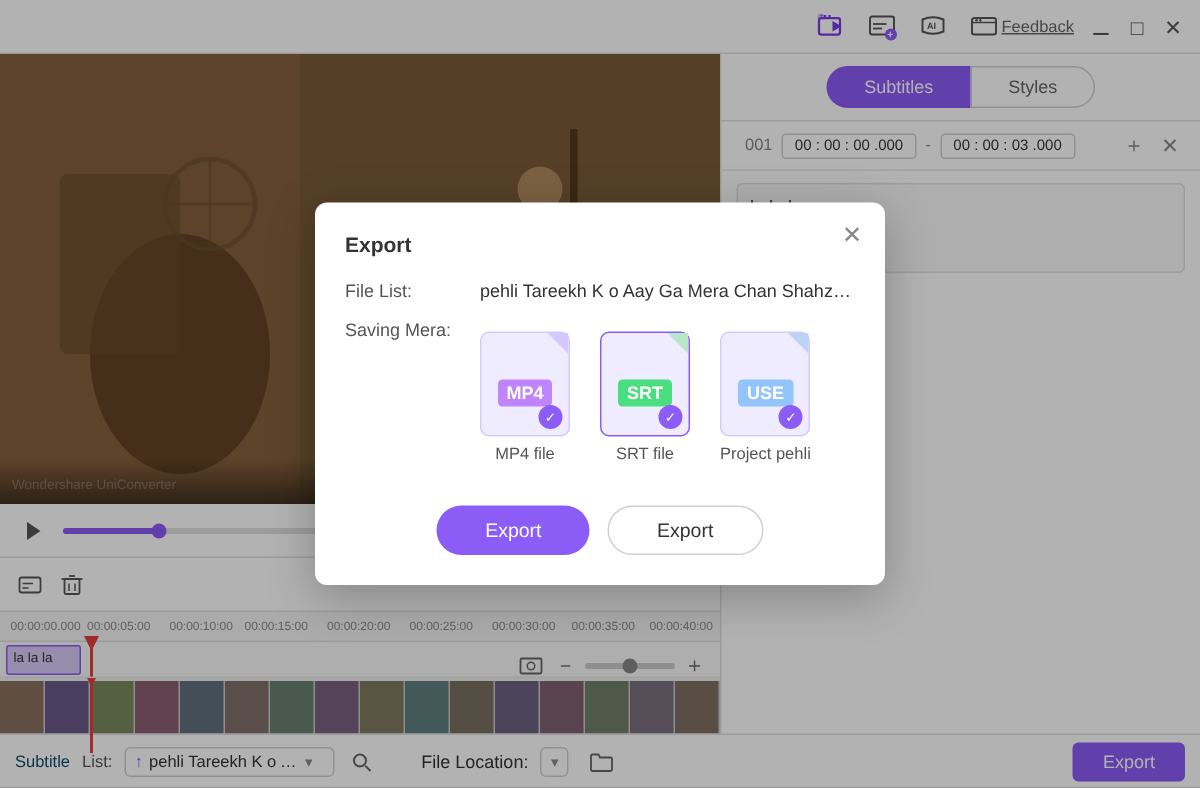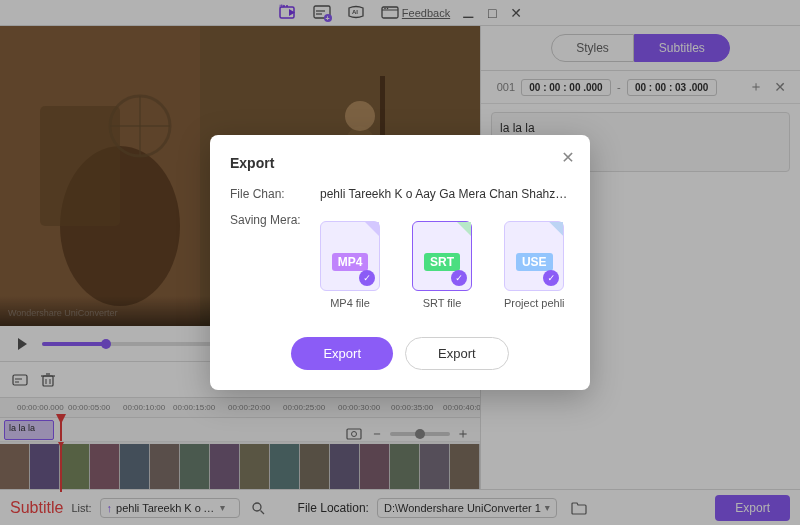--- a/index.html
+++ b/index.html
@@ -8,27 +8,27 @@
       height: 525px;
       font-family: 'Segoe UI', Arial, sans-serif;
       font-size: 12px;
       background: #f0f0f0;
       overflow: hidden;
       position: relative;
     }
 
     
     .top-toolbar {
-      height: 26px;
+      height: 36px;
       background: #fff;
       border-bottom: 1px solid #e0e0e0;
       display: flex;
       align-items: center;
       padding: 0 10px;
-      justify-content: center;
+      justify-content: flex-end;
     }
     .toolbar-left {
       display: flex;
       gap: 10px;
       align-items: center;
     }
     .toolbar-icon {
       width: 24px;
       height: 24px;
       display: flex;
@@ -303,21 +303,20 @@
     }
     .time-input {
       font-size: 11px;
       color: #333;
       padding: 2px 4px;
       border: 1px solid #d0d0d0;
       border-radius: 3px;
       background: #fff;
       width: 80px;
       text-align: center;
-      font-weight: bold;
     }
     .time-separator {
       color: #888;
       font-size: 11px;
     }
     .sub-actions {
       display: flex;
       gap: 4px;
       margin-left: auto;
     }
@@ -353,22 +352,22 @@
       height: 36px;
       background: #fff;
       border-top: 1px solid #e0e0e0;
       display: flex;
       align-items: center;
       padding: 0 10px;
       gap: 8px;
       z-index: 5;
     }
     .subtitle-label {
-      font-size: 16px;
-      color: #ef4444;
+      font-size: 11px;
+      color: #0c4a6e;
       font-weight: 500;
     }
     .subtitle-list-select {
       display: flex;
       align-items: center;
       border: 1px solid #d0d0d0;
       border-radius: 4px;
       padding: 3px 6px;
       background: #fff;
       gap: 4px;
@@ -662,21 +661,21 @@
             <line x1="6" y1="2" x2="10" y2="2" stroke="#555" stroke-width="1.2"></line>
             <line x1="6" y1="7" x2="6" y2="12" stroke="#555" stroke-width="1"></line>
             <line x1="10" y1="7" x2="10" y2="12" stroke="#555" stroke-width="1"></line>
           </svg>
       </div>
     </div>
 
     <div class="timeline-area" style="position:relative;">
 
       <div class="timeline-ruler">
-        <div style="display:flex;width:100%;position:absolute;left:13px;top:0;height:100%;align-items:center;">
+        <div style="display:flex;width:100%;position:absolute;left:3px;top:0;height:100%;align-items:center;">
           <span style="font-size:8px;color:#888;position:absolute;left:4px;">00:00:00.000</span>
           <span style="font-size:8px;color:#888;position:absolute;left:55px;text-align:center;">00:00:05:00</span>
           <span style="font-size:8px;color:#888;position:absolute;left:110px;">00:00:10:00</span>
           <span style="font-size:8px;color:#888;position:absolute;left:160px;">00:00:15:00</span>
           <span style="font-size:8px;color:#888;position:absolute;left:215px;">00:00:20:00</span>
           <span style="font-size:8px;color:#888;position:absolute;left:270px;">00:00:25:00</span>
           <span style="font-size:8px;color:#888;position:absolute;left:325px;">00:00:30:00</span>
           <span style="font-size:8px;color:#888;position:absolute;left:378px;text-align:right;">00:00:35:00</span>
           <span style="font-size:8px;color:#888;position:absolute;left:430px;">00:00:40:00</span>
         </div>
@@ -724,22 +723,22 @@
           <div style="width:10px;height:10px;background:#888;border-radius:50%;position:absolute;top:-3px;left:50%;transform:translateX(-50%);"></div>
         </div>
         <div style="width:18px;height:18px;display:flex;align-items:center;justify-content:center;cursor:pointer;color:#666;font-size:14px;">＋</div>
       </div>
     </div>
   </div>
 
   <div class="right-panel">
 
     <div class="tab-bar">
+      <button class="tab-btn active">Subtitles</button>
       <button class="tab-btn">Styles</button>
-      <button class="tab-btn active">Subtitles</button>
     </div>
 
     <div class="subtitle-entry">
       <span class="sub-number">001</span>
       <input class="time-input" value="00 : 00 : 00 .000" readonly="" style="width: 90px; font-size: 10px;">
       <span class="time-separator">-</span>
       <input class="time-input" value="00 : 00 : 03 .000" readonly="" style="width: 90px; font-size: 10px;">
       <div class="sub-actions">
         <div class="sub-action-btn">＋</div>
         <div class="sub-action-btn">✕</div>
@@ -761,44 +760,43 @@
     <span style="color:#888;font-size:10px;">▾</span>
   </div>
   <div style="width:20px;height:20px;display:flex;align-items:center;justify-content:center;cursor:pointer;">
     <svg width="14" height="14" viewBox="0 0 14 14">
         <circle cx="6" cy="6" r="4" stroke="#666" stroke-width="1.3" fill="none"></circle>
         <line x1="9.5" y1="9.5" x2="13" y2="13" stroke="#666" stroke-width="1.3"></line>
       </svg>
   </div>
   <span class="file-location-label">File Location:</span>
   <div class="file-location-value">
-    <span>D:\Wondershare UniConverter 1</span>
     <span style="color:#888;font-size:10px;">▾</span>
   </div>
   <div style="width:20px;height:20px;display:flex;align-items:center;justify-content:center;cursor:pointer;margin-left:4px;">
     <svg width="16" height="14" viewBox="0 0 16 14">
         <path d="M1 3 Q1 2 2 2 L6 2 L7 4 L14 4 Q15 4 15 5 L15 12 Q15 13 14 13 L2 13 Q1 13 1 12 Z" stroke="#666" stroke-width="1.2" fill="none"></path>
       </svg>
   </div>
   <button class="export-btn-bottom">Export</button>
 </div>
 
 <div class="modal-overlay">
   <div class="modal">
     <div class="modal-title">Export</div>
     <div class="modal-close">✕</div>
 
     <div class="modal-row">
-      <span class="modal-label">File Chan:</span>
+      <span class="modal-label">File List:</span>
       <span class="modal-value">pehli Tareekh K o Aay Ga Mera Chan Shahzada Attaullah ▶</span>
     </div>
 
     <div class="modal-row" style="align-items:flex-start;">
       <span class="modal-label">Saving Mera:</span>
-      <div class="file-options" style="margin-left:0;gap:32px;">
+      <div class="file-options" style="margin-left:0;gap:20px;">
 
         <div class="file-option">
           <div class="file-option-icon">
             <div class="fold"></div>
             <span class="label-tag mp4-tag">MP4</span>
             <div class="check-badge">✓</div>
           </div>
           <span class="file-option-name">MP4 file</span>
         </div>
 

